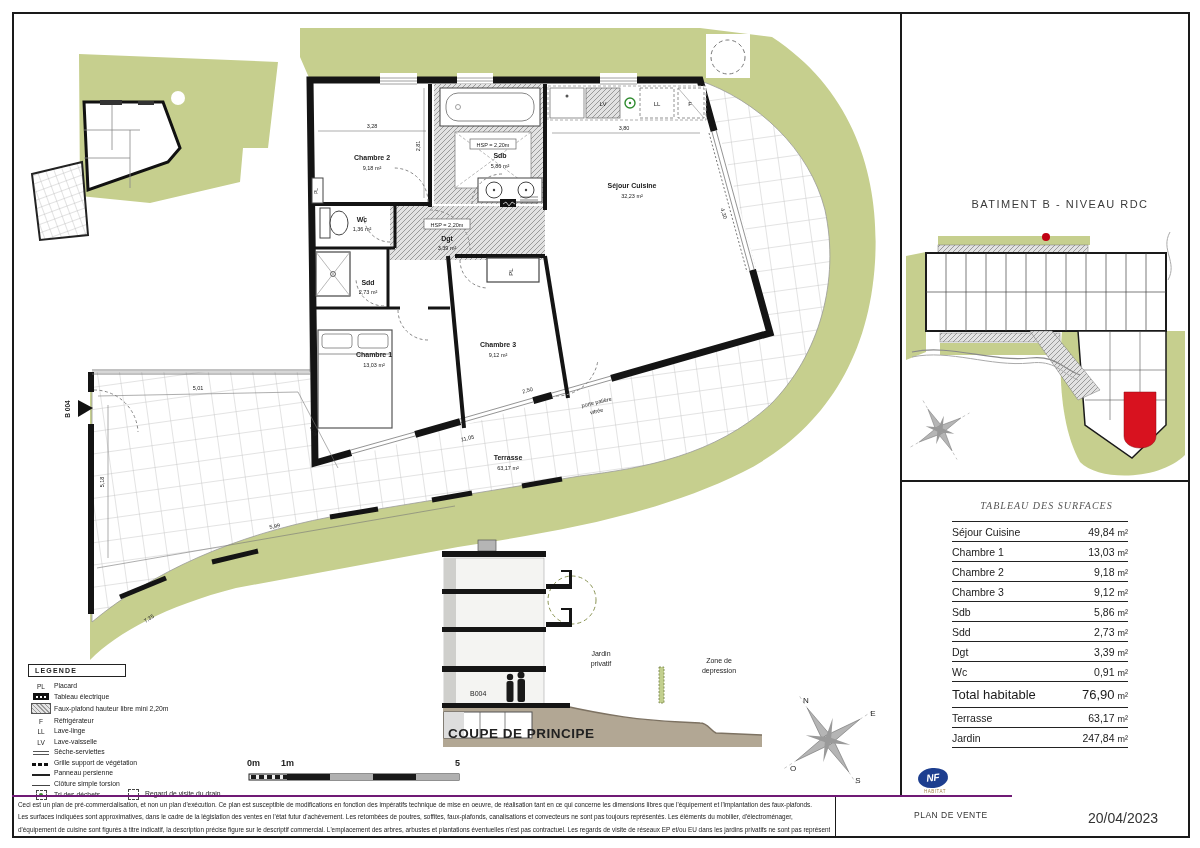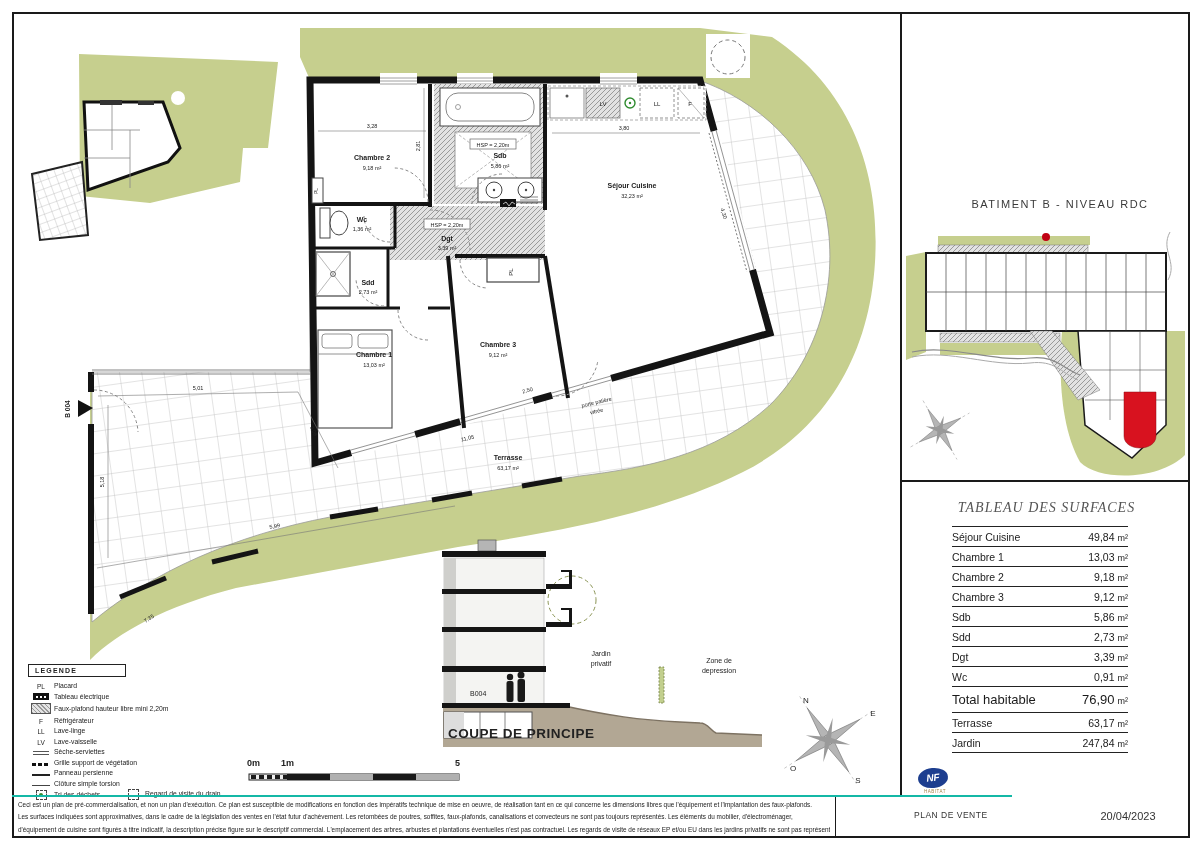--- a/index.html
+++ b/index.html
@@ -9,21 +9,21 @@
   #sheet-border{left:12px;top:12px;width:1174px;height:822px;border:2px solid #1a1a1a;}
   .vline{background:#1a1a1a;width:2px;}
   .hline{background:#1a1a1a;height:2px;}
   svg{display:block;font-family:"Liberation Sans",sans-serif;}
   svg text{fill:#222;}
   
   #site-title{left:902px;top:198px;width:316px;text-align:center;font-size:11px;
               letter-spacing:1.5px;color:#3a3a3a;}
   #surf{left:905px;top:482px;width:283px;}
   #surf .hdr{margin-top:18px;text-align:center;font-family:"Liberation Serif",serif;
-             font-style:italic;font-size:14px;letter-spacing:1px;color:#555;}
+             font-style:italic;font-size:10px;letter-spacing:1px;color:#555;}
   #surf .ttl{margin-top:6px;display:flex;justify-content:center;gap:18px;
              font-size:17px;font-weight:bold;}
   #surf .t4{margin-top:3px;text-align:center;font-size:15px;font-weight:bold;}
   #surf table.stbl{margin:10px 0 0 47px;width:176px;border-collapse:collapse;}
   #surf .stbl td{border-top:1px solid #222;padding:3.5px 0;font-size:10.5px;}
   #surf .stbl tr.total td{font-size:13px;padding:5px 0;}
   #surf .stbl tr.last td{border-bottom:1px solid #222;}
   #surf .val{text-align:right;white-space:nowrap;}
   #surf .unit{font-size:9px;padding-left:3px;}
   #nf{left:918px;top:768px;width:34px;text-align:center;}
@@ -49,26 +49,26 @@
   .sym-pers{display:inline-block;width:18px;height:2.5px;background:#222;}
   .sym-clot{display:inline-block;width:18px;height:1px;background:#444;position:relative;top:-1px;}
   .sym-tri{display:inline-block;width:9px;height:8px;border:1px dashed #444;position:relative;}
   .sym-tri:after{content:"";position:absolute;left:2px;top:1.5px;width:4px;height:4px;
      border-radius:50%;background:#3a8a2e;}
   .sym-regard{display:inline-block;width:9px;height:9px;border:1px dashed #444;}
   .sym-seche{display:inline-block;width:16px;height:6px;
      background:repeating-linear-gradient(0deg,#555 0 1px,transparent 1px 3px);}
   #regard-item{position:absolute;left:100px;bottom:1px;display:flex;align-items:center;gap:6px;}
   
-  #footer{left:12px;top:795px;width:1000px;height:41px;border-top:2px solid #14b8a6;}
+  #footer{left:12px;top:795px;width:1000px;height:41px;border-top:2px solid #701a75;}
   #disc{position:absolute;left:6px;top:2px;width:812px;font-size:6.4px;line-height:12.4px;
         color:#222;white-space:nowrap;overflow:hidden;}
   #f-div{position:absolute;left:823px;top:0;width:1px;height:41px;background:#1a1a1a;}
   #doc-type{position:absolute;left:902px;top:13px;font-size:8.5px;letter-spacing:.5px;color:#333;}
-  #doc-date{position:absolute;left:1076px;top:13px;width:80px;text-align:center;font-size:11px;color:#333;}
+  #doc-date{position:absolute;left:1076px;top:13px;width:80px;text-align:left;font-size:14px;color:#333;}
 </style>
 </head>
 <body>
 
 <div id="page">
   <div class="abs" id="sheet-border"></div>
   <div class="abs vline" style="left:900px;top:12px;height:783px;"></div>
   <div class="abs hline" style="left:900px;top:480px;width:288px;"></div>
 
   <svg class="abs" style="left:12px;top:12px;" width="888" height="783" viewBox="12 12 888 783">

